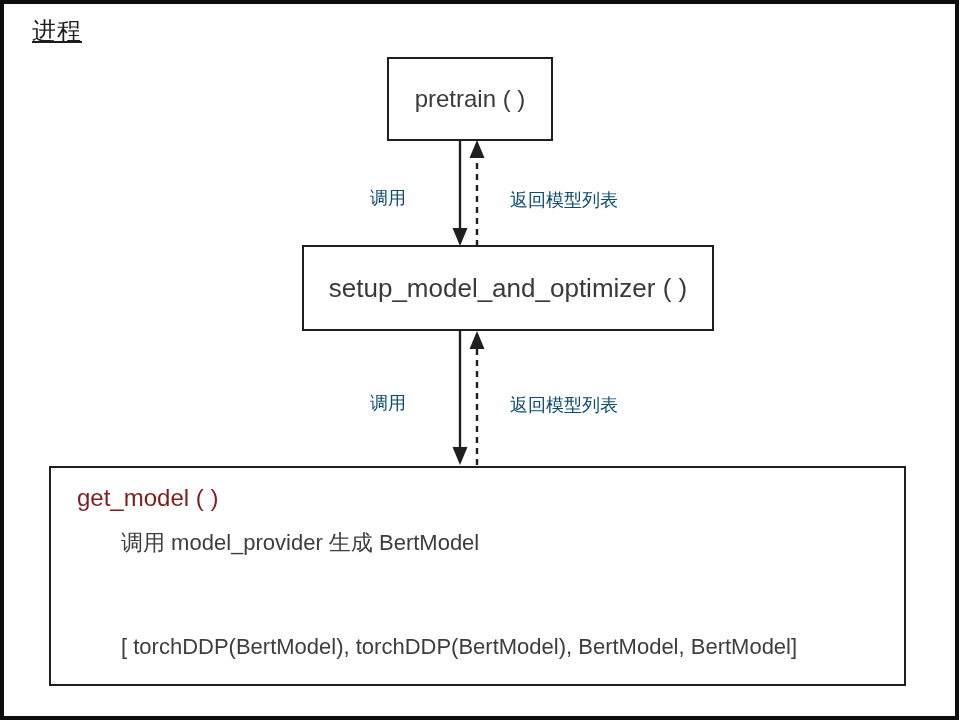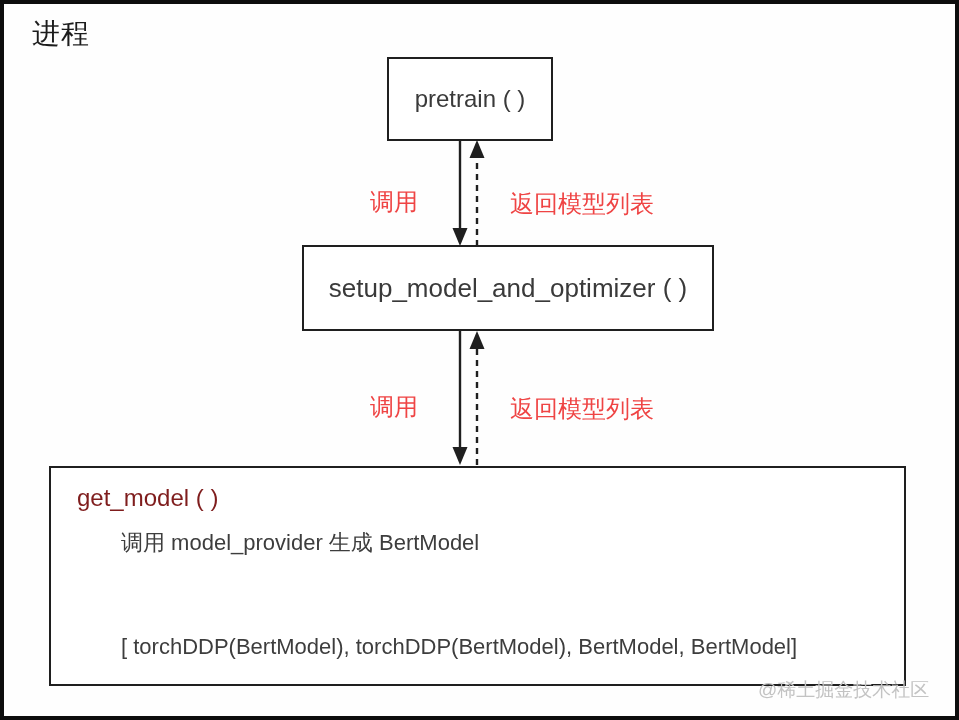--- a/index.html
+++ b/index.html
@@ -14,23 +14,24 @@
     height: 720px;
     background: #fefefe;
     border: 4px solid #0d0d0d;
     box-sizing: border-box;
     overflow: hidden;
   }
   .page-title {
     position: absolute;
     left: 28px;
     top: 11px;
-    font-size: 28px;
+    font-size: 24px;
     color: #1c1c1c;
     letter-spacing: 1px;
+    text-decoration: underline;
   }
   .node {
     position: absolute;
     border: 2px solid #1f1f1f;
     background: #ffffff;
     box-sizing: border-box;
     color: #3a3a3a;
   }
   .node-center {
     display: flex;
@@ -76,22 +77,22 @@
   }
   .getmodel-line-1 { top: 60px; }
   .getmodel-line-2 { top: 112px; }
   .getmodel-line-3 { top: 166px; }
   .edge-svg {
     position: absolute;
     overflow: visible;
   }
   .edge-label {
     position: absolute;
-    font-size: 24px;
-    color: #ef4444;
+    font-size: 18px;
+    color: #0c4a6e;
     white-space: nowrap;
   }
   .edge1-call  { left: 366px; top: 182px; }
   .edge1-return{ left: 506px; top: 184px; }
   .edge2-call  { left: 366px; top: 387px; }
   .edge2-return{ left: 506px; top: 389px; }
   .watermark {
     position: absolute;
     left: 754px;
     top: 673px;
@@ -140,15 +141,14 @@
   </svg>
   <span class="edge-label edge2-call">调用</span>
   <span class="edge-label edge2-return">返回模型列表</span>
 
   <div class="node node-getmodel">
     <div class="getmodel-title">get_model ( )</div>
     <div class="getmodel-line getmodel-line-1">调用 model_provider 生成 BertModel</div>
     <div class="getmodel-line getmodel-line-3">[ torchDDP(BertModel), torchDDP(BertModel), BertModel, BertModel]</div>
   </div>
 
-  <div class="watermark">@稀土掘金技术社区</div>
 
 </div>
 
 </body></html>

